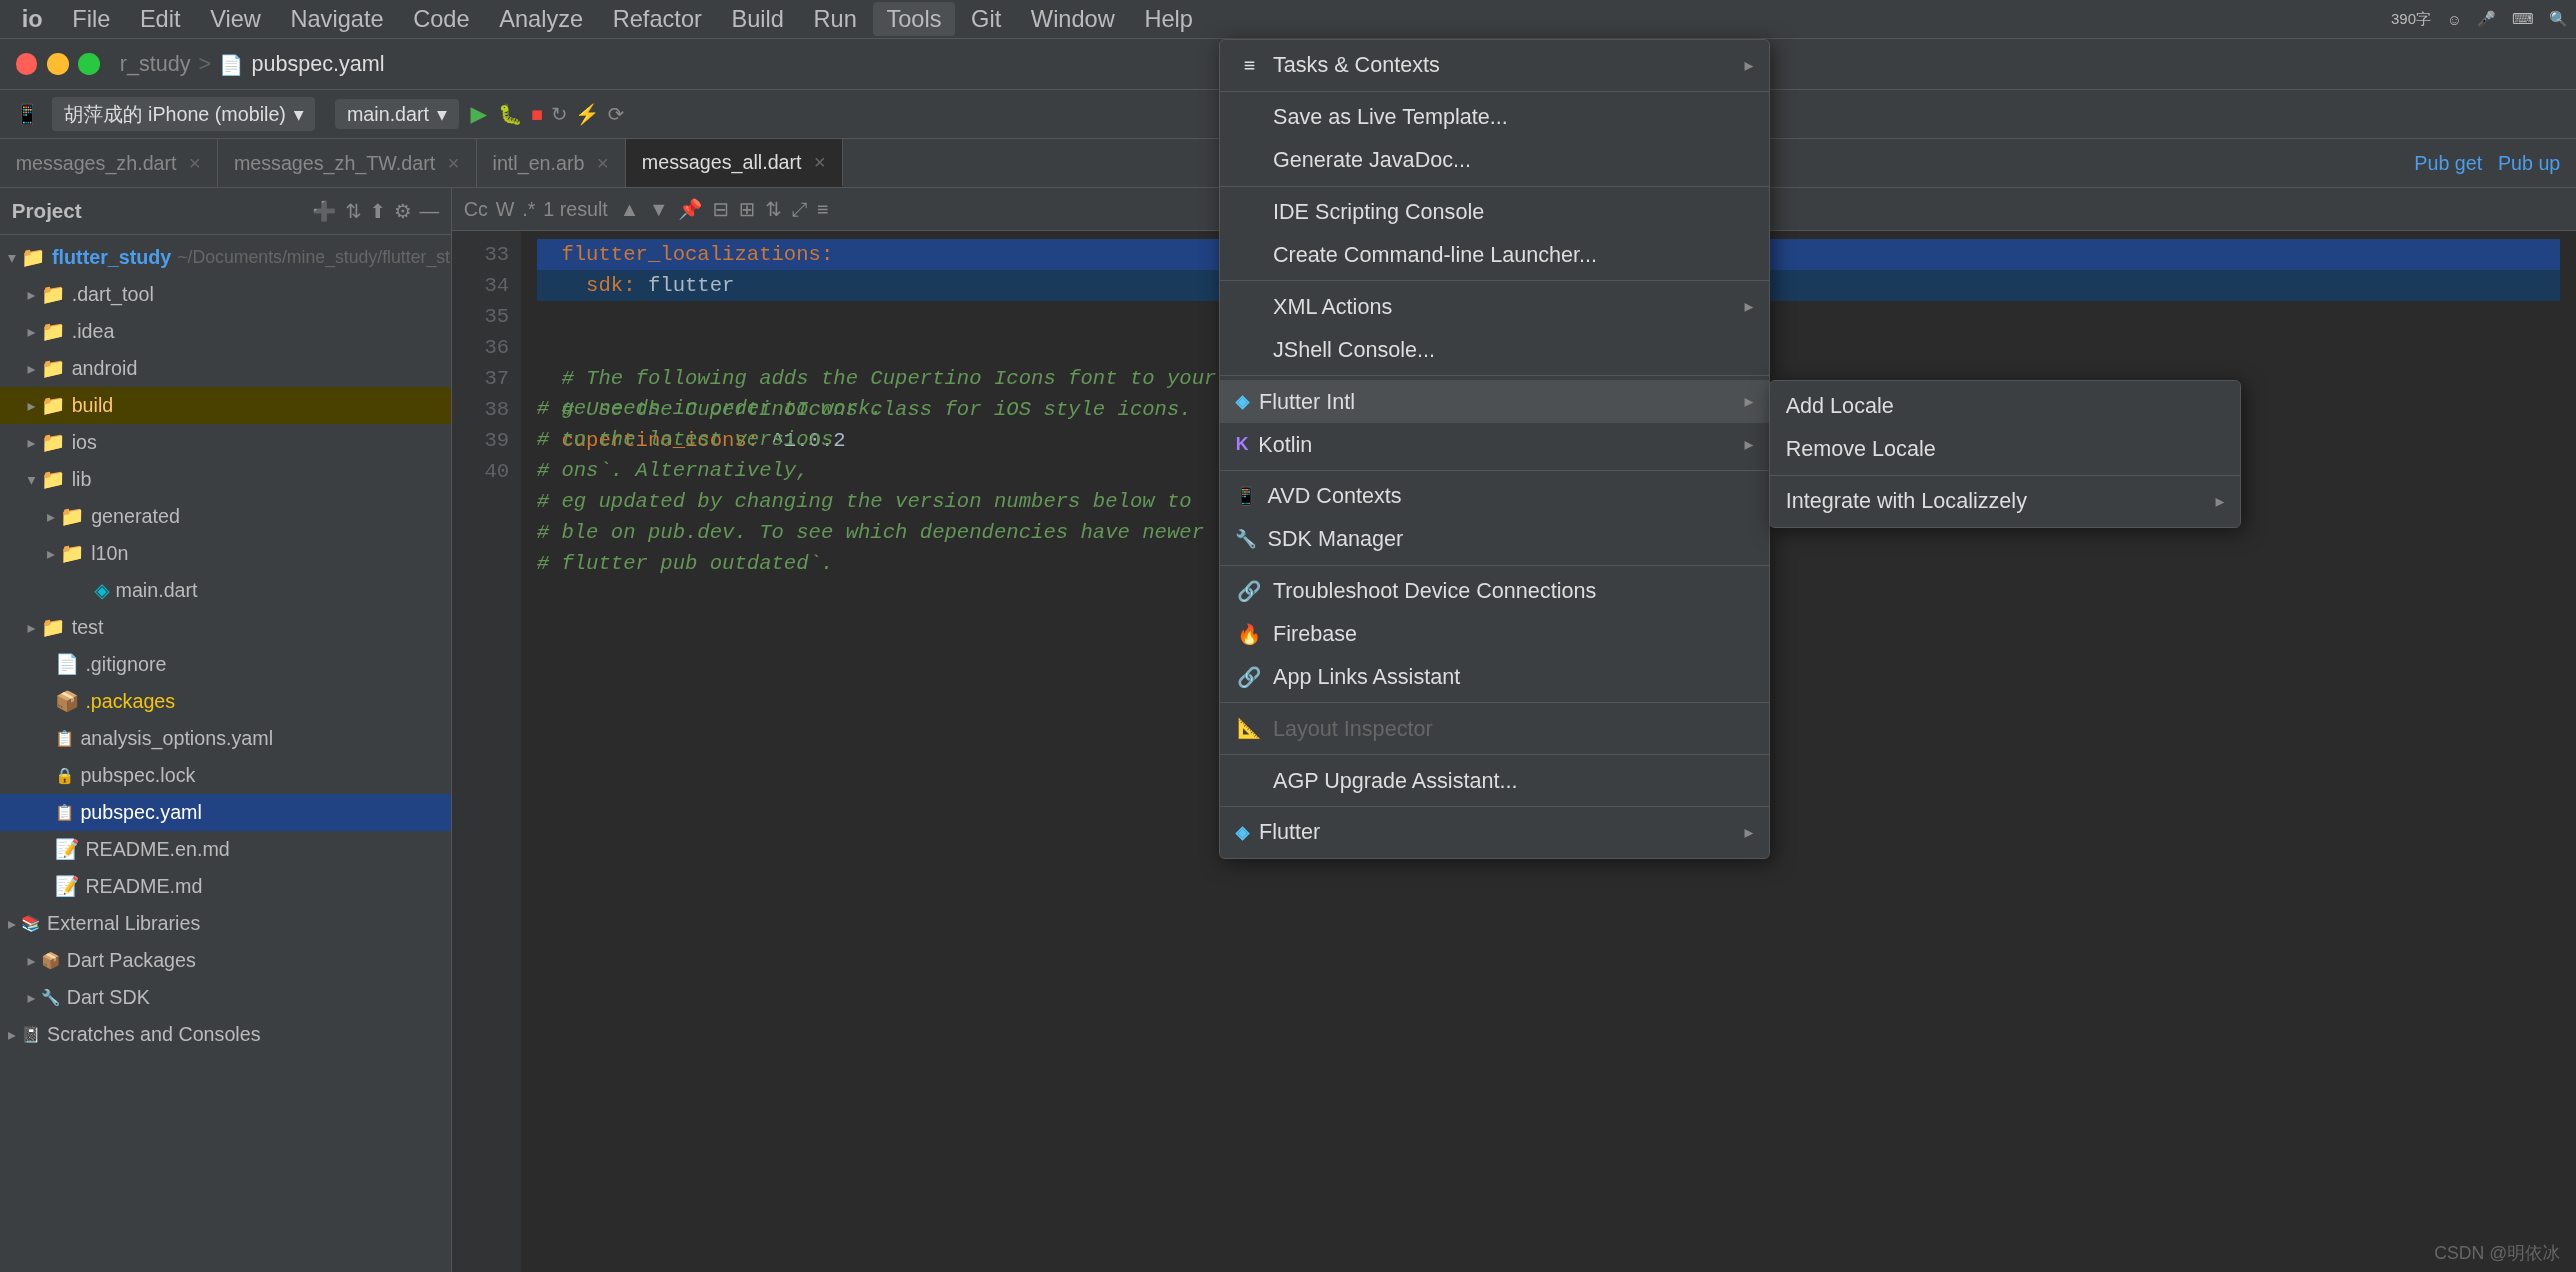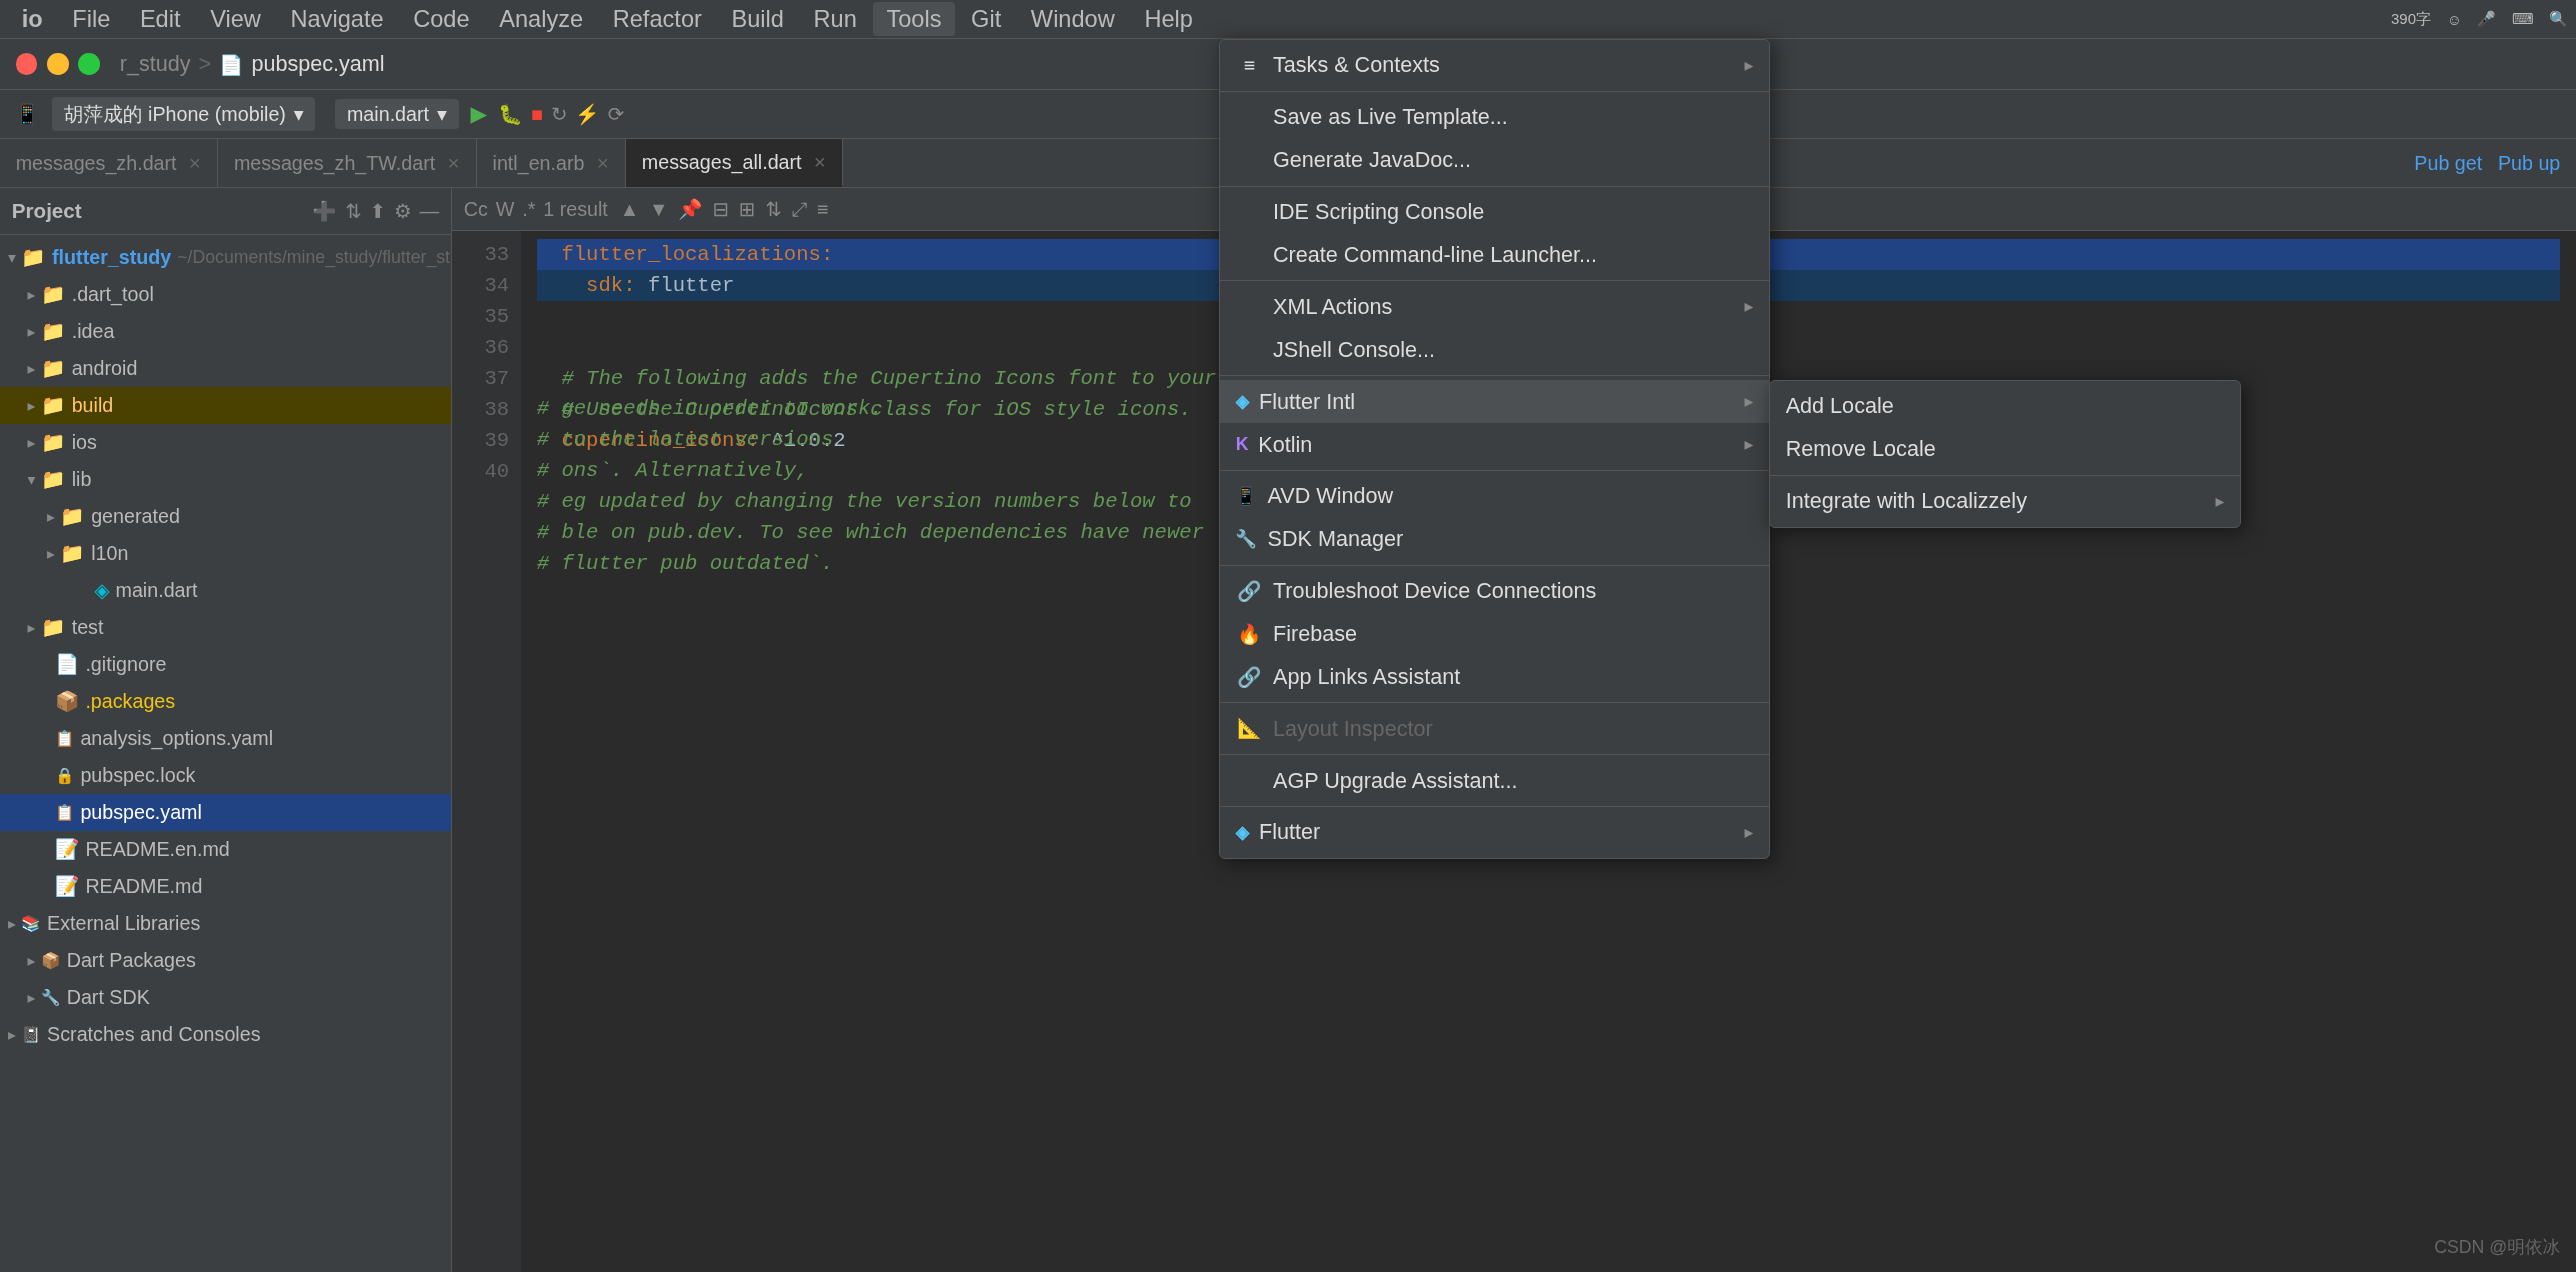--- a/index.html
+++ b/index.html
@@ -657,21 +657,21 @@
       </div>
     </div>
     <div class="menu-entry">
       <span class="kotlin-icon">K</span>
       <span>Kotlin</span>
       <span class="arrow">▸</span>
     </div>
     <div class="menu-divider"></div>
     <div class="menu-entry">
       <span class="sdk-icon">📱</span>
-      <span>AVD Window</span>
+      <span>AVD Contexts</span>
     </div>
     <div class="menu-entry">
       <span class="sdk-icon">🔧</span>
       <span>SDK Manager</span>
     </div>
     <div class="menu-divider"></div>
     <div class="menu-entry">
       <span class="menu-icon">🔗</span>
       <span>Troubleshoot Device Connections</span>
     </div>
@@ -695,14 +695,14 @@
     </div>
     <div class="menu-divider"></div>
     <div class="menu-entry">
       <span class="flutter-icon">◈</span>
       <span>Flutter</span>
       <span class="arrow">▸</span>
     </div>
   </div>
 </div>
 
-<div style="position:absolute;bottom:13px;right:15.7px;color:#666;font-size:17.7px;">CSDN @明依冰</div>
+<div style="position:absolute;bottom:7px;right:15.7px;color:#666;font-size:17.7px;">CSDN @明依冰</div>
 
 
 </body></html>

